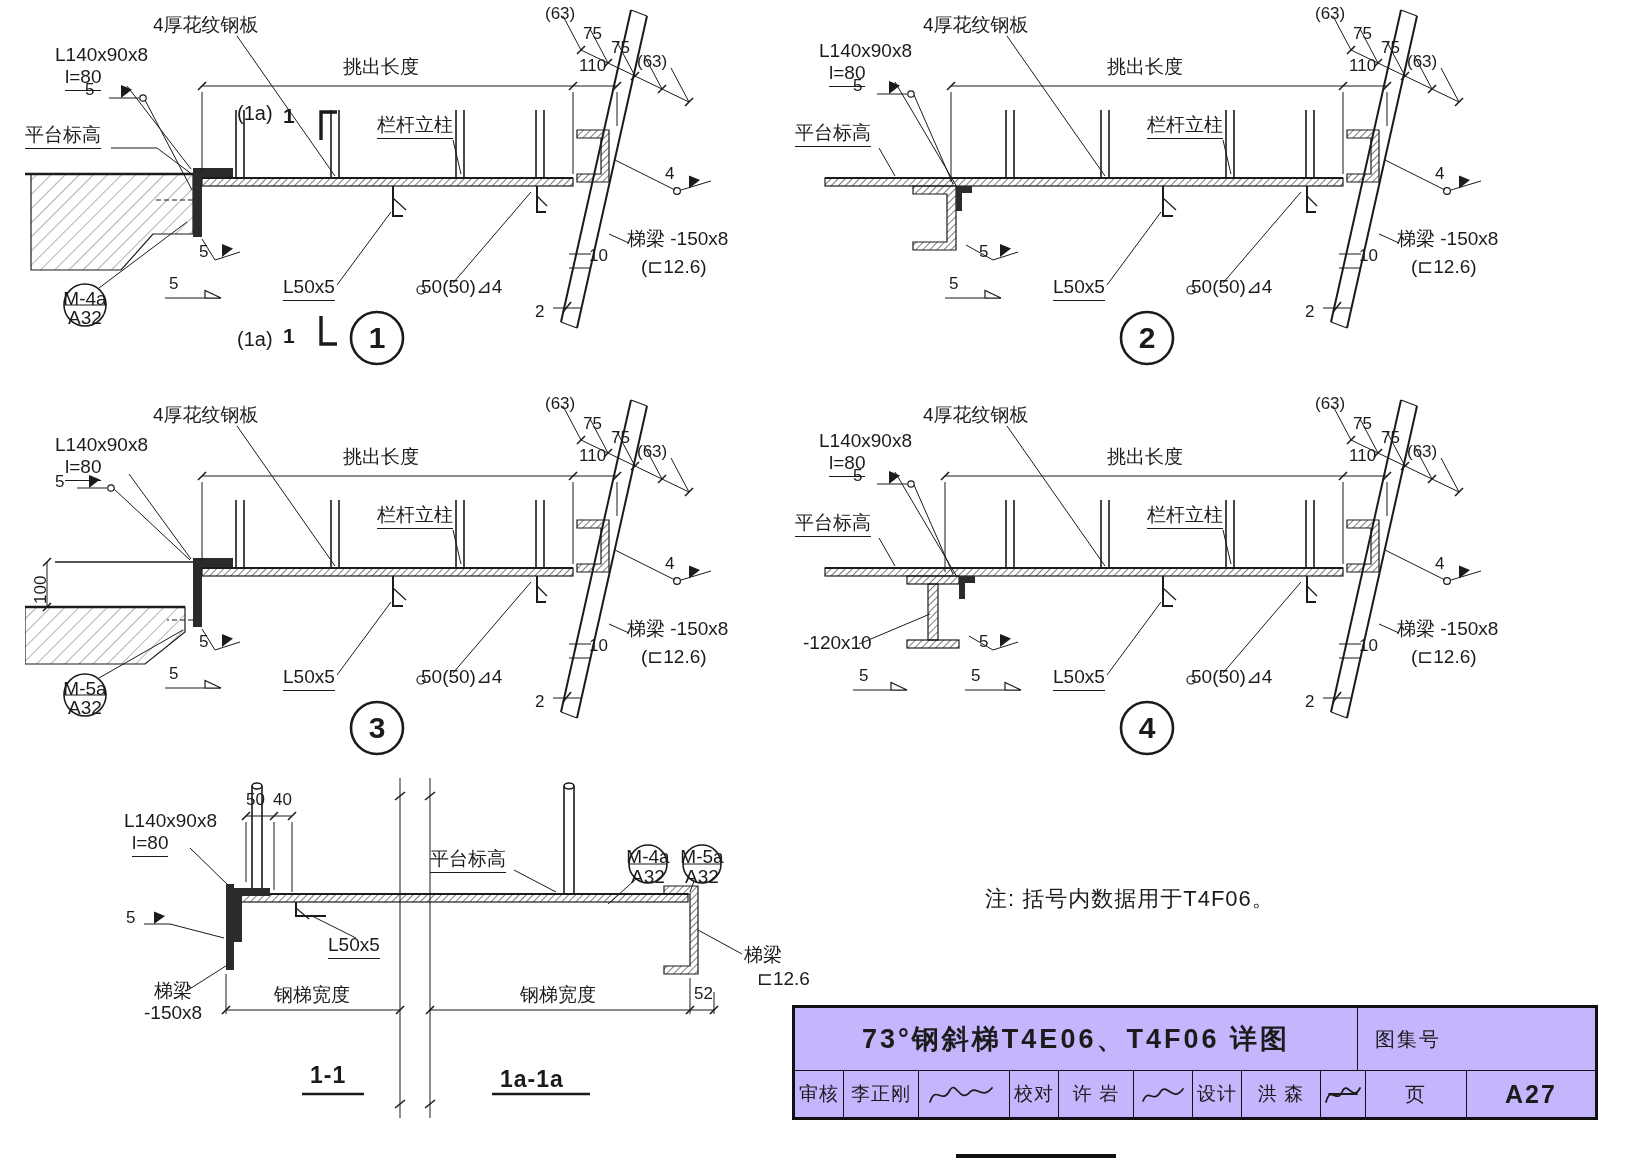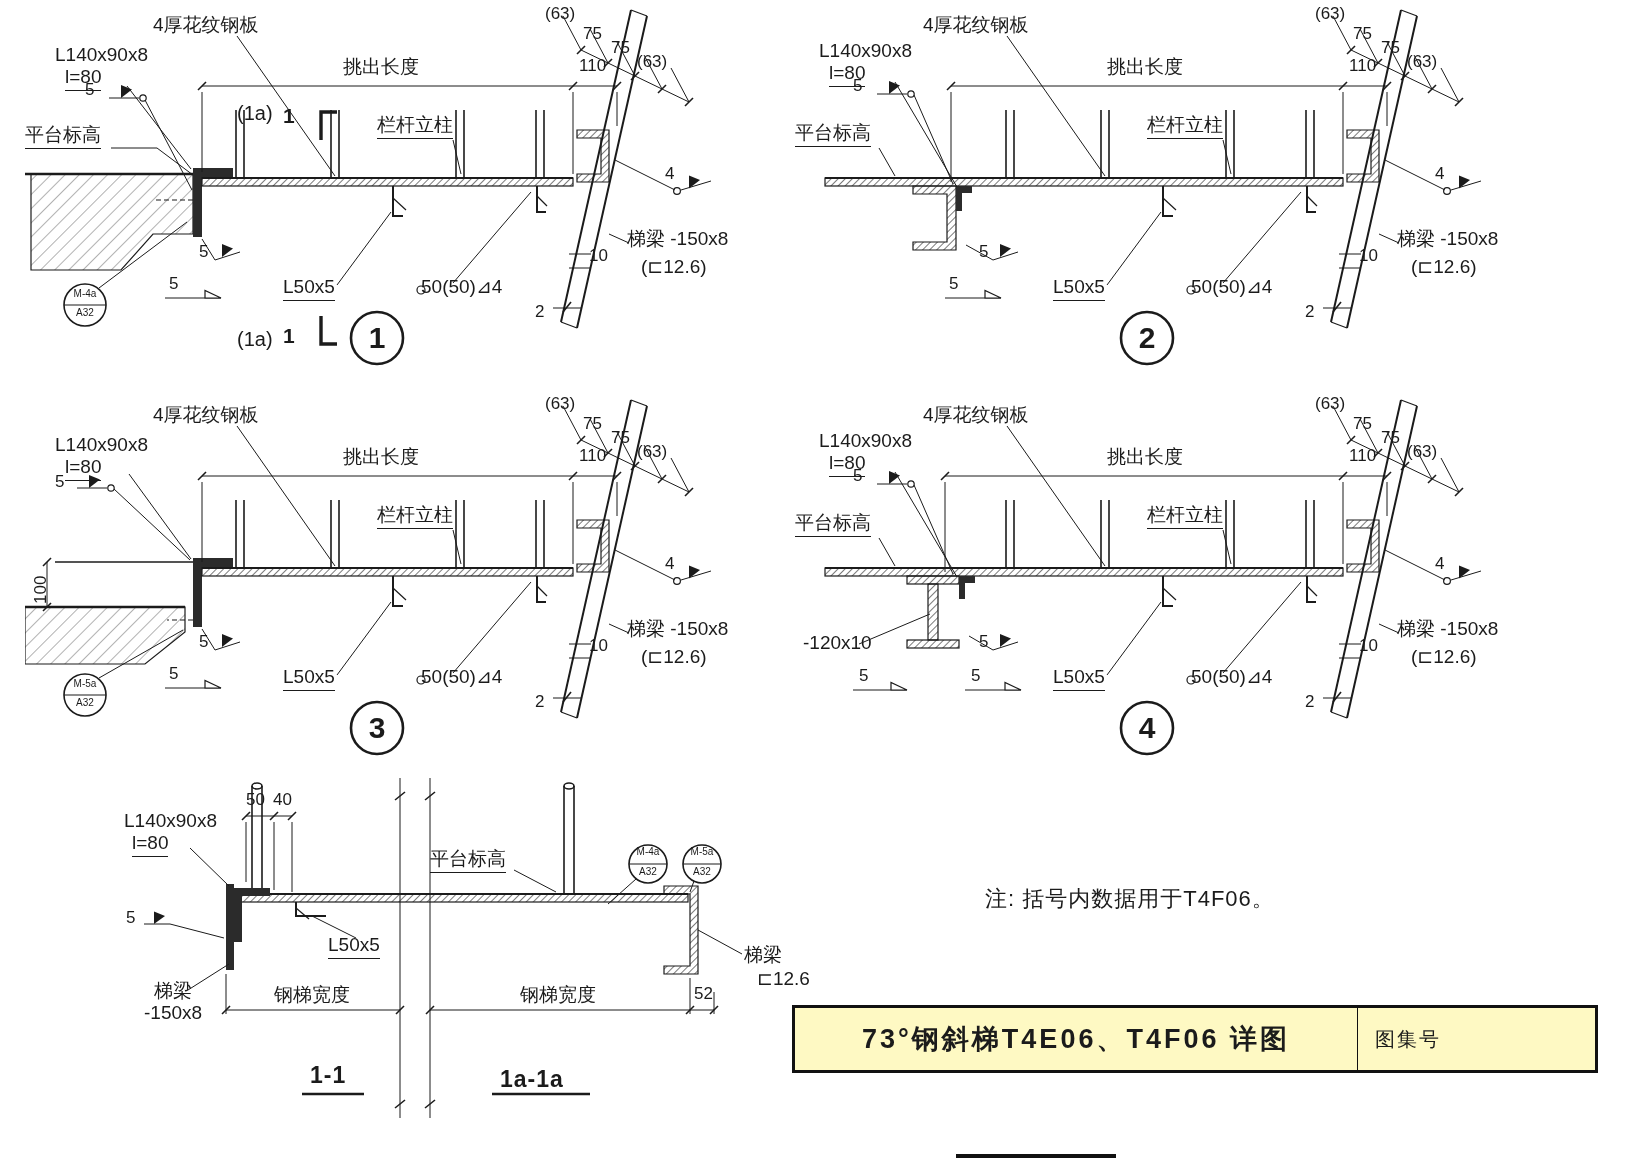--- a/index.html
+++ b/index.html
@@ -3,31 +3,31 @@
 <meta charset="utf-8">
 <style>
   html,body{margin:0;padding:0}
   body{position:relative;width:1649px;height:1162px;background:#fff;
        font-family:"Liberation Sans",sans-serif;color:#1b1b1b;overflow:hidden}
   .panel{position:absolute}
   .panel svg.geo{position:absolute;left:0;top:0}
   .lbl{position:absolute;white-space:nowrap;font-size:19px;line-height:1.15;color:#1b1b1b}
   .ul{border-bottom:1.5px solid #1b1b1b;padding-bottom:2px}
   .dim{font-size:17px}
-  .sm{font-size:10px}
+  .sm{font-size:19px}
   .ctr{text-align:center}
   .w44{width:44px}
   .big-num{font-size:30px;font-weight:bold}
   .sec-mark{font-size:20px}
   .sec-num{font-size:21px;font-weight:bold}
   .rot{transform:rotate(-90deg);transform-origin:left top}
   .note{font-size:22px;letter-spacing:1px}
   .sec-title{font-size:23px;font-weight:bold;letter-spacing:1px}
   
-  .tb{position:absolute;left:792px;top:1005px;width:800px;border:3px solid #111;background:#fef9c3}
+  .tb{position:absolute;left:792px;top:1005px;width:800px;border:3px solid #111;background:#c4b5fd}
   .tb-row{display:flex;border-top:1.6px solid #111}
   .tb-row:first-child{border-top:none}
   .tb-cell{border-left:1.6px solid #111;display:flex;align-items:center;justify-content:center;overflow:hidden}
   .tb-cell:first-child{border-left:none}
   .tb-title{font-size:27px;font-weight:bold;letter-spacing:3px}
   .tb-lab{font-size:20px;letter-spacing:2px}
   .tb-val{font-size:25px;font-weight:bold;letter-spacing:2px}
   .tb-name{font-size:19px;letter-spacing:1px}
   .edge{position:absolute;background:#111}
 </style>
@@ -626,15 +626,40 @@
   <span class="lbl sec-title" style="left:388px;top:288px">1a-1a</span>
 </div>
 
 <div class="lbl note" style="left:985px;top:886px">注: 括号内数据用于T4F06。</div>
 
 <div class="tb">
   <div class="tb-row" style="height:62px">
     <div class="tb-cell tb-title" style="width:562px">73°钢斜梯T4E06、T4F06 详图</div>
     <div class="tb-cell tb-lab" style="width:100px">图集号</div>
   </div>
+  <div class="tb-row" style="height:46px">
+    <div class="tb-cell tb-name" style="width:48px">审核</div>
+    <div class="tb-cell tb-name" style="width:74px">李正刚</div>
+    <div class="tb-cell" style="width:90px">
+      <svg width="76" height="32" viewBox="0 0 76 32">
+        <path d="M4,24 C10,6 16,28 24,12 C30,2 34,26 44,14 C50,7 56,22 66,10" fill="none" stroke="#1b1b1b" stroke-width="1.7" stroke-linecap="round"></path>
+      </svg>
+    </div>
+    <div class="tb-cell tb-name" style="width:48px">校对</div>
+    <div class="tb-cell tb-name" style="width:74px">许 岩</div>
+    <div class="tb-cell" style="width:58px">
+      <svg width="48" height="30" viewBox="0 0 48 30">
+        <path d="M4,22 C10,8 14,26 22,12 C28,4 34,24 44,10" fill="none" stroke="#1b1b1b" stroke-width="1.7" stroke-linecap="round"></path>
+      </svg>
+    </div>
+    <div class="tb-cell tb-name" style="width:48px">设计</div>
+    <div class="tb-cell tb-name" style="width:78px">洪 森</div>
+    <div class="tb-cell" style="width:44px">
+      <svg width="40" height="32" viewBox="0 0 40 32">
+        <path d="M3,24 C8,6 14,28 20,12 C25,4 30,24 37,10 M6,16 H34" fill="none" stroke="#1b1b1b" stroke-width="1.8" stroke-linecap="round"></path>
+      </svg>
+    </div>
+    <div class="tb-cell tb-lab" style="width:100px">页</div>
+    <div class="tb-cell tb-val" style="flex:1">A27</div>
+  </div>
 </div>
 
 <div class="edge" style="left:956px;top:1154px;width:160px;height:4px"></div>
 
 </body></html>

